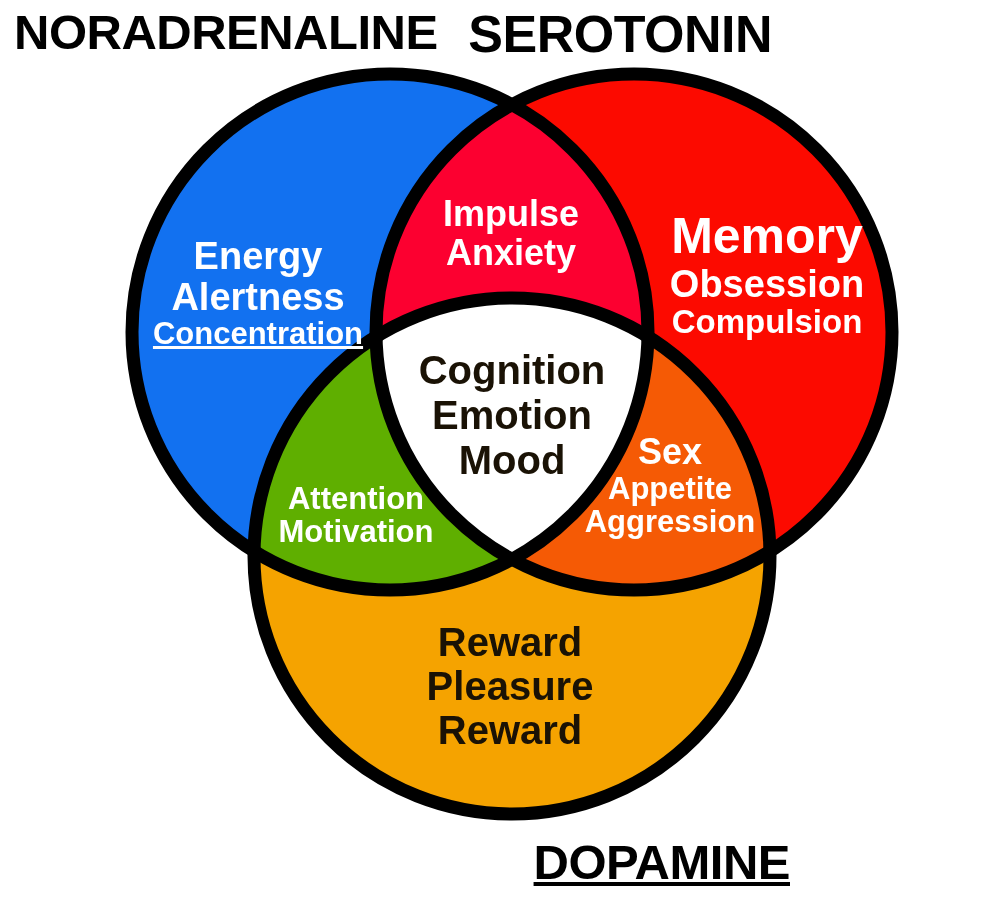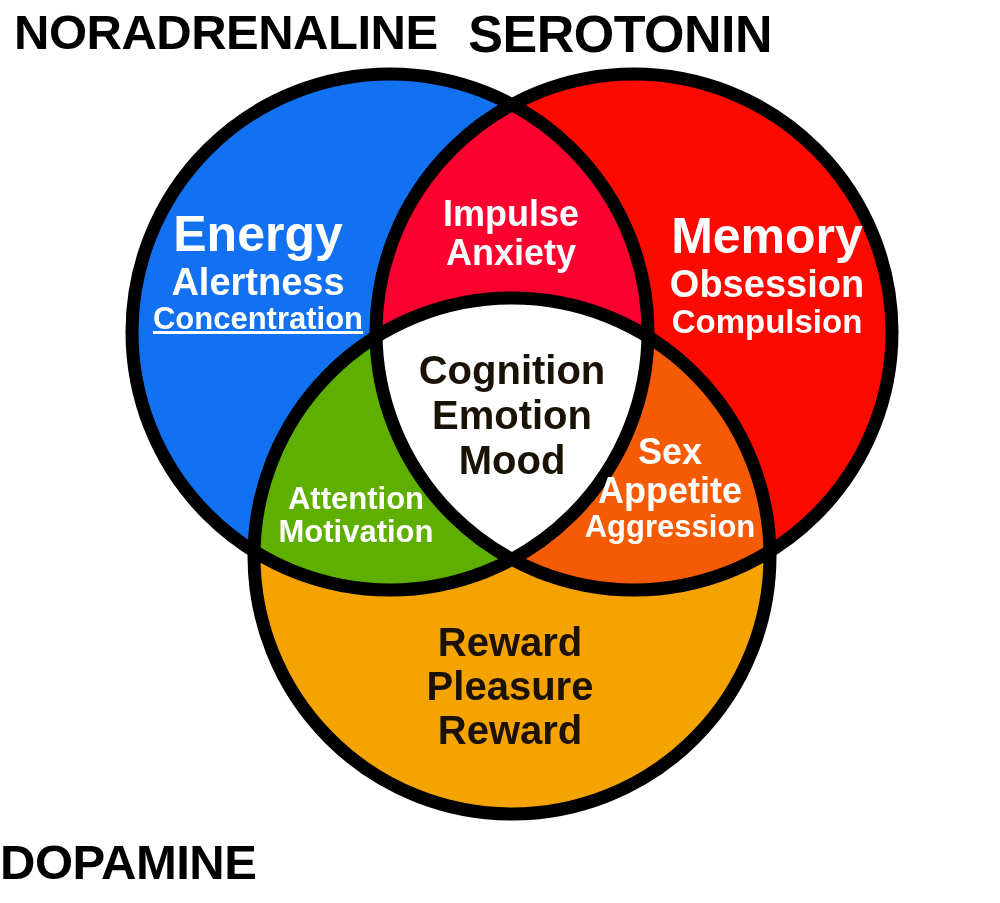--- a/index.html
+++ b/index.html
@@ -37,22 +37,23 @@
   }
   #label-serotonin {
     right: 20px;
     top: 8px;
     font-size: 52px;
   }
   #label-dopamine {
     left: 0;
     right: 2px;
     top: 838px;
-    text-align: left;
+    text-align: right;
     font-size: 49px;
+    text-decoration: underline;
   }
 
   
   #venn {
     position: absolute;
     left: 0;
     top: 0;
     width: 1000px;
     height: 903px;
   }
@@ -71,21 +72,21 @@
 
   .on-color { color: #ffffff; }
   .on-dark  { color: #1a1205; }
 
   
   #text-noradrenaline-only {
     left: 118px;
     top: 208px;
     width: 280px;
   }
-  #text-noradrenaline-only .ln:nth-child(1) { font-size: 50px; }
+  #text-noradrenaline-only .ln:nth-child(1) { font-size: 38px; margin-top: 28px; }
   #text-noradrenaline-only .ln:nth-child(2) { font-size: 38px; }
   #text-noradrenaline-only .ln:nth-child(3) { font-size: 31px; text-decoration: underline; }
 
   
   #text-serotonin-only {
     left: 628px;
     top: 210px;
     width: 278px;
   }
   #text-serotonin-only .ln:nth-child(1) { font-size: 50px; }
@@ -117,21 +118,21 @@
   }
   #text-nor-dop .ln { font-size: 31px; }
 
   
   #text-ser-dop {
     left: 561px;
     top: 433px;
     width: 218px;
   }
   #text-ser-dop .ln:nth-child(1) { font-size: 36px; }
-  #text-ser-dop .ln:nth-child(2) { font-size: 36px; }
+  #text-ser-dop .ln:nth-child(2) { font-size: 31px; }
   #text-ser-dop .ln:nth-child(3) { font-size: 31px; }
 
   
   #text-dopamine-only {
     left: 385px;
     top: 613px;
     width: 250px;
     line-height: 1.1;
     margin-top: 7px;
   }

